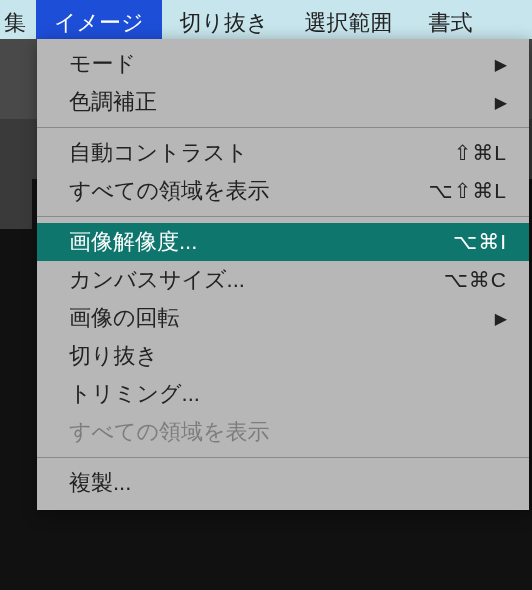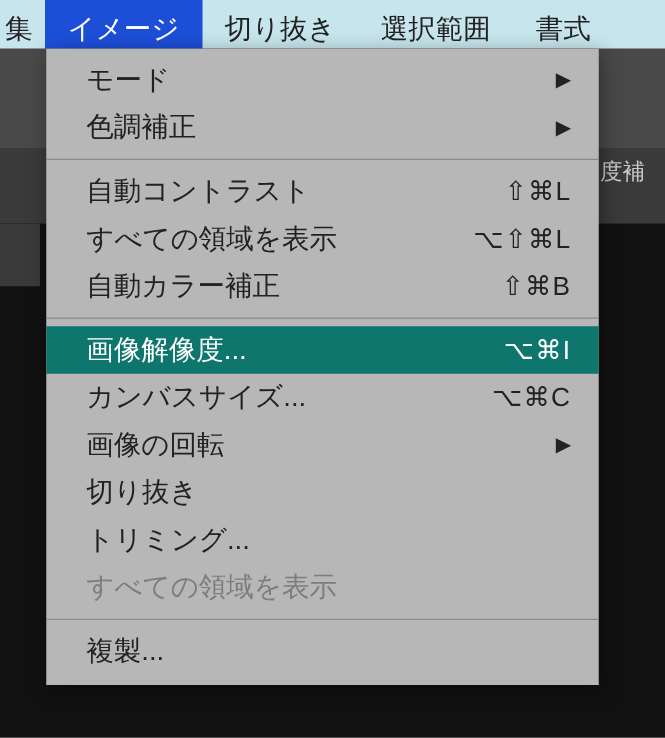--- a/index.html
+++ b/index.html
@@ -63,21 +63,21 @@
     position: absolute;
     left: 0; top: 0;
     width: 32px;
     height: 50px;
     background: #3a3a3a;
   }
   .dropdown {
     position: absolute;
     left: 37px;
     top: 39px;
-    width: 442px;
+    width: 492px;
     background: #b7b7b7;
     box-shadow: 2px 4px 16px rgba(0,0,0,0.4);
     padding-bottom: 8px;
   }
   .menu-item {
     display: flex;
     align-items: center;
     height: 38px;
     padding: 0 22px 0 32px;
     font-size: 22px;
@@ -149,24 +149,20 @@
     </div>
     <div class="menu-sep"></div>
     <div class="menu-item">
       <span class="label">自動コントラスト</span>
       <span class="shortcut">⇧⌘L</span>
     </div>
     <div class="menu-item">
       <span class="label">すべての領域を表示</span>
       <span class="shortcut">⌥⇧⌘L</span>
     </div>
-    <div class="menu-item">
-      <span class="label">自動カラー補正</span>
-      <span class="shortcut">⇧⌘B</span>
-    </div>
     <div class="menu-sep"></div>
     <div class="menu-item selected">
       <span class="label">画像解像度...</span>
       <span class="shortcut">⌥⌘I</span>
     </div>
     <div class="menu-item">
       <span class="label">カンバスサイズ...</span>
       <span class="shortcut">⌥⌘C</span>
     </div>
     <div class="menu-item">

